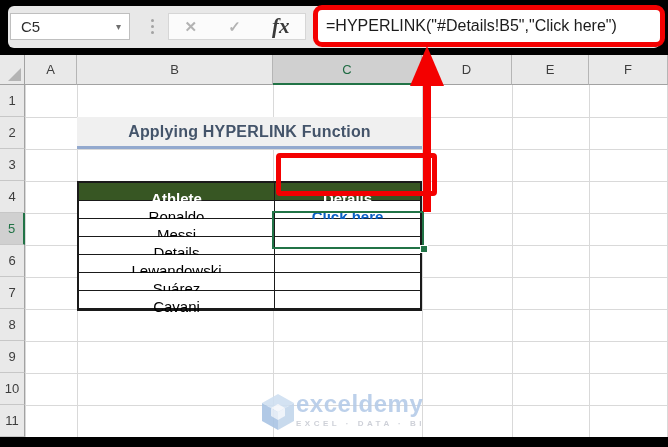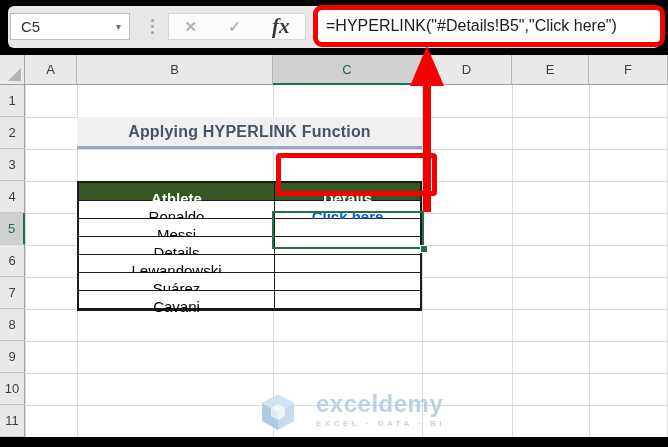--- a/index.html
+++ b/index.html
@@ -44,21 +44,21 @@
   
   #sel-c5 { position:absolute; left:272px; top:156px; width:152px; height:38px; border:2px solid #217346; }
   #fillhandle { position:absolute; left:420px; top:190px; width:8px; height:8px; background:#217346; border:1px solid #fff; }
   #redcell { position:absolute; left:276px; top:153px; width:161px; height:43px; border:5px solid #f40000; border-radius:4px; }
 
   #arrow-shaft { position:absolute; left:423px; top:84px; width:8px; height:128px; background:#f40000; }
   #arrow-head { position:absolute; left:410px; top:46px; width:0; height:0; border-left:17px solid transparent; border-right:17px solid transparent; border-bottom:40px solid #f40000; }
 
   
   #watermark { position:absolute; left:260px; top:392px; display:flex; align-items:flex-start; opacity:.9; }
-  #wm-text { margin-left:20px; }
+  #wm-text { margin-left:0; }
   #wm-name { font-size:24px; font-weight:bold; color:#b5cbe8; line-height:24px; letter-spacing:.5px; }
   #wm-tag { font-size:8px; font-weight:bold; color:#c9ccd4; letter-spacing:3.5px; margin-top:3px; }
 
   #bottombar { position:absolute; left:0; top:437px; width:668px; height:10px; background:#000; }
 </style>
 </head>
 <body>
 
 <div id="stage">
 

